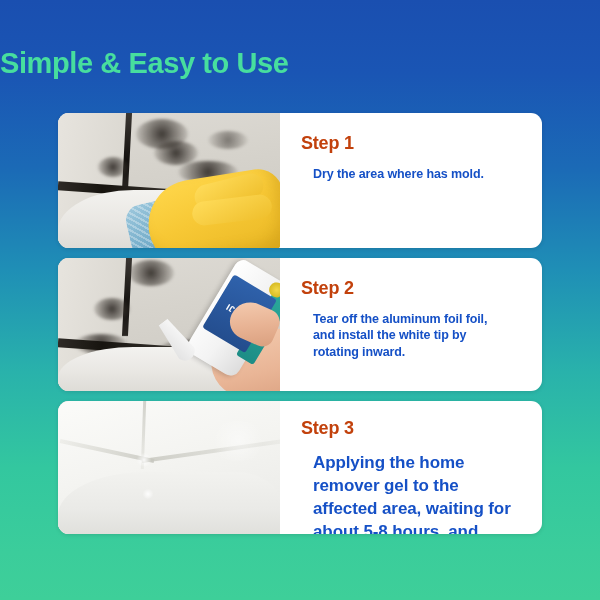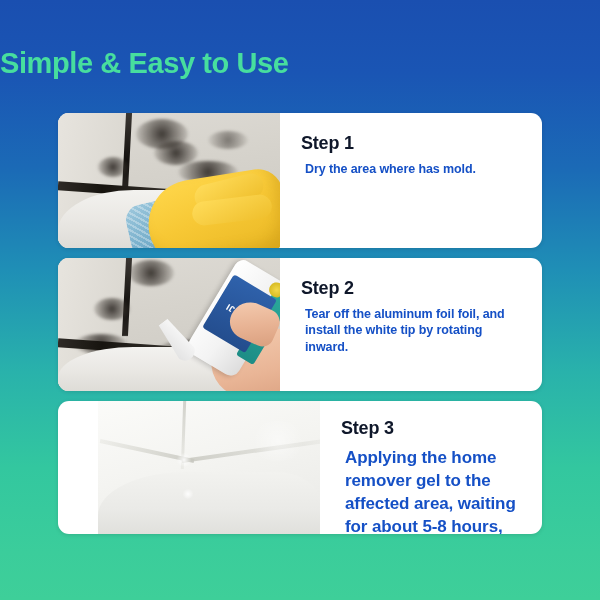--- a/index.html
+++ b/index.html
@@ -54,52 +54,52 @@
   .card {
     position: relative;
     display: flex;
     background: #ffffff;
     border-radius: 11px;
     overflow: hidden;
     box-shadow: 0 1px 4px rgba(0, 0, 0, 0.12);
   }
   .card.card-1 { height: 135px; margin-bottom: 10px; }
   .card.card-2 { height: 133px; margin-bottom: 10px; }
-  .card.card-3 { height: 133px; padding-left: 40px; }
+  .card.card-3 { height: 133px; }
 
   .card-photo {
     position: relative;
     width: 222px;
     flex: 0 0 222px;
     overflow: hidden;
     background: #cfcdc8;
   }
 
   .card-body {
     flex: 1 1 auto;
     padding: 21px 18px 10px 21px;
     box-sizing: border-box;
   }
   .card-3 .card-body { padding-top: 18px; }
 
   .step-title {
     font-size: 18px;
     font-weight: bold;
-    color: #0f172a;
+    color: #c2410c;
     letter-spacing: -0.2px;
     margin: 0 0 7px 0;
     line-height: 1.1;
   }
 
   .step-text {
     font-size: 12.5px;
     font-weight: bold;
     color: #1550c6;
     line-height: 1.32;
-    margin: 4px;
+    margin: 12px;
     letter-spacing: -0.1px;
   }
   .card-3 .step-text { font-size: 17px; line-height: 1.36; }
 
   
   .wall-base {
     position: absolute;
     inset: 0;
     background: linear-gradient(170deg, #dedbd5 0%, #d6d3cc 40%, #cbc8c1 100%);
   }

